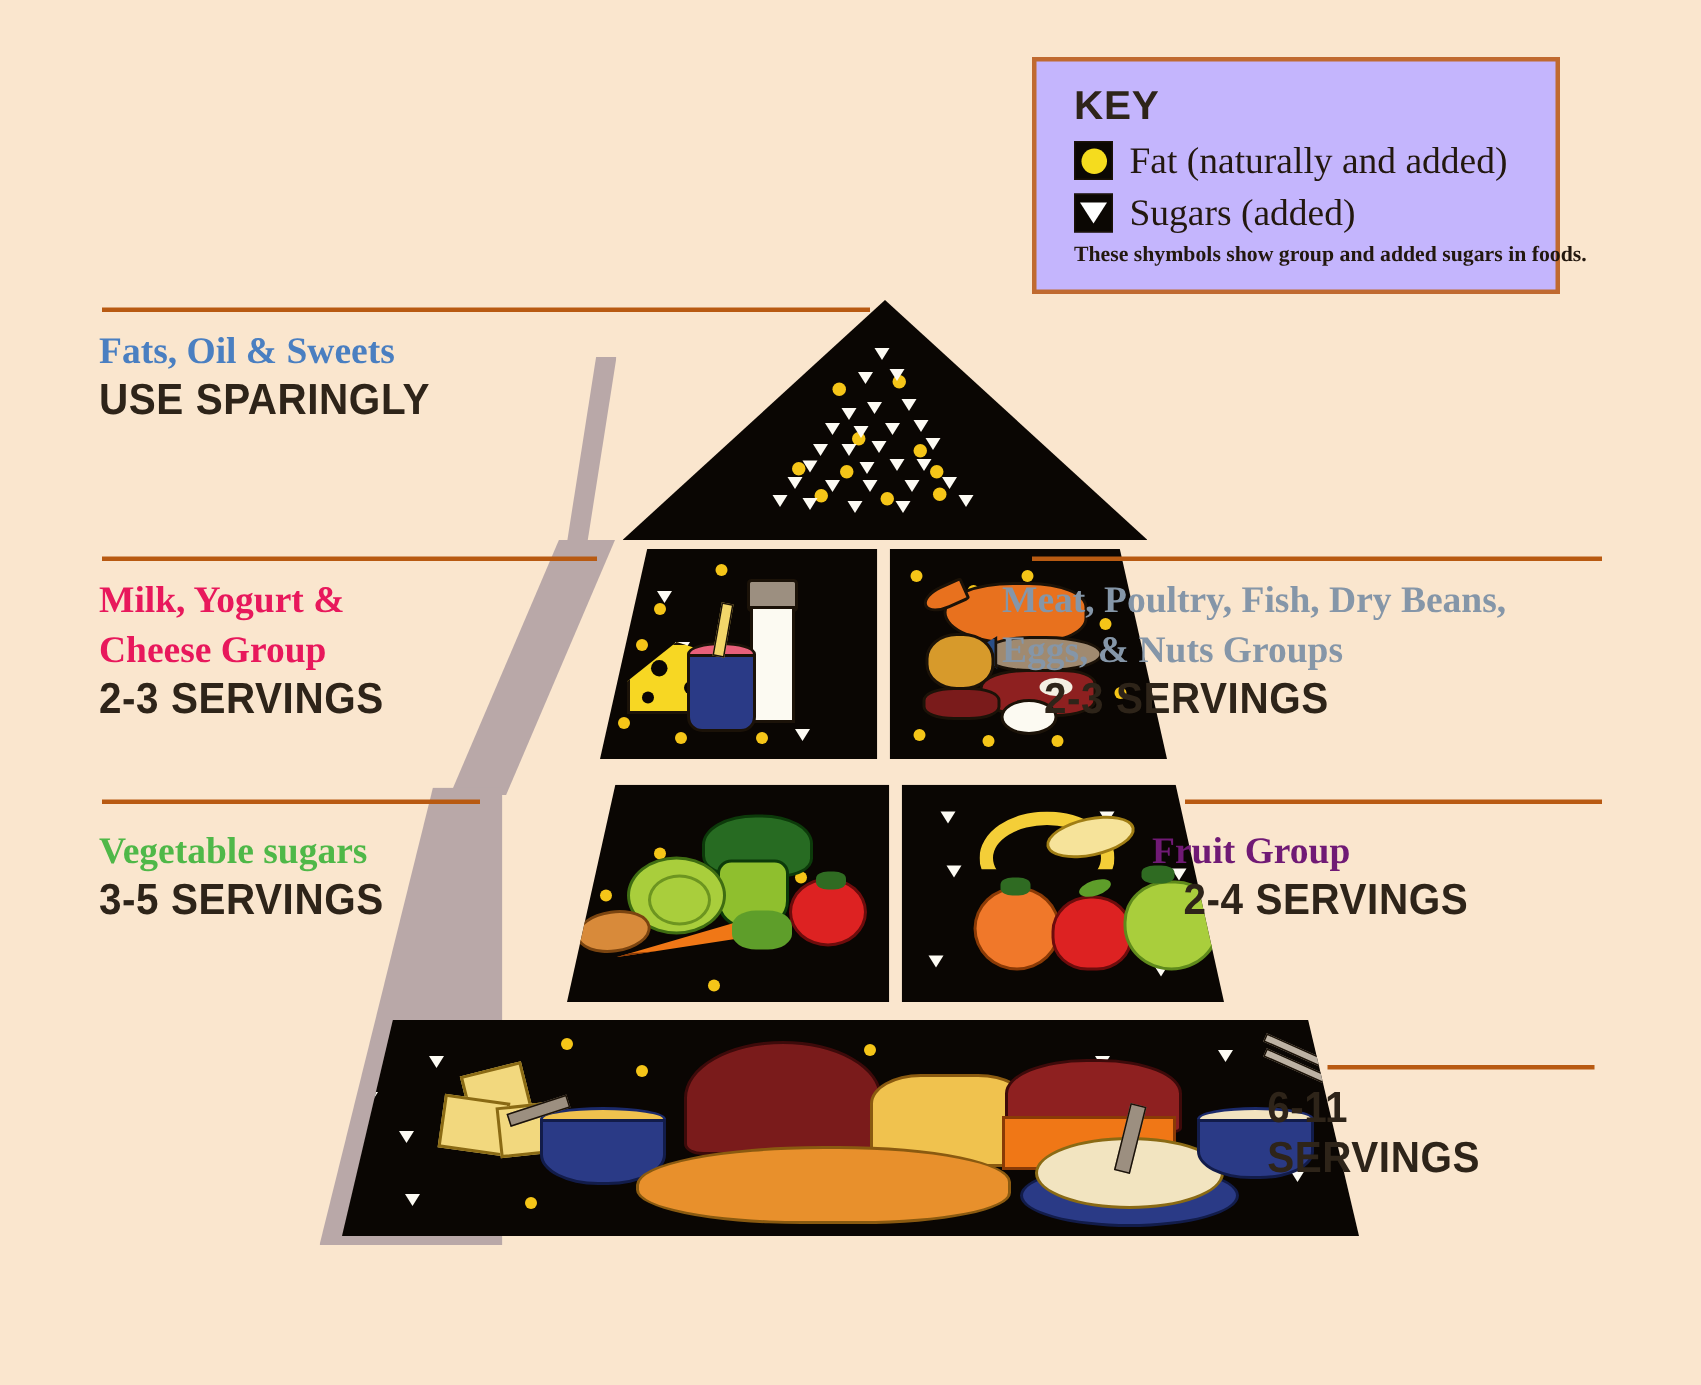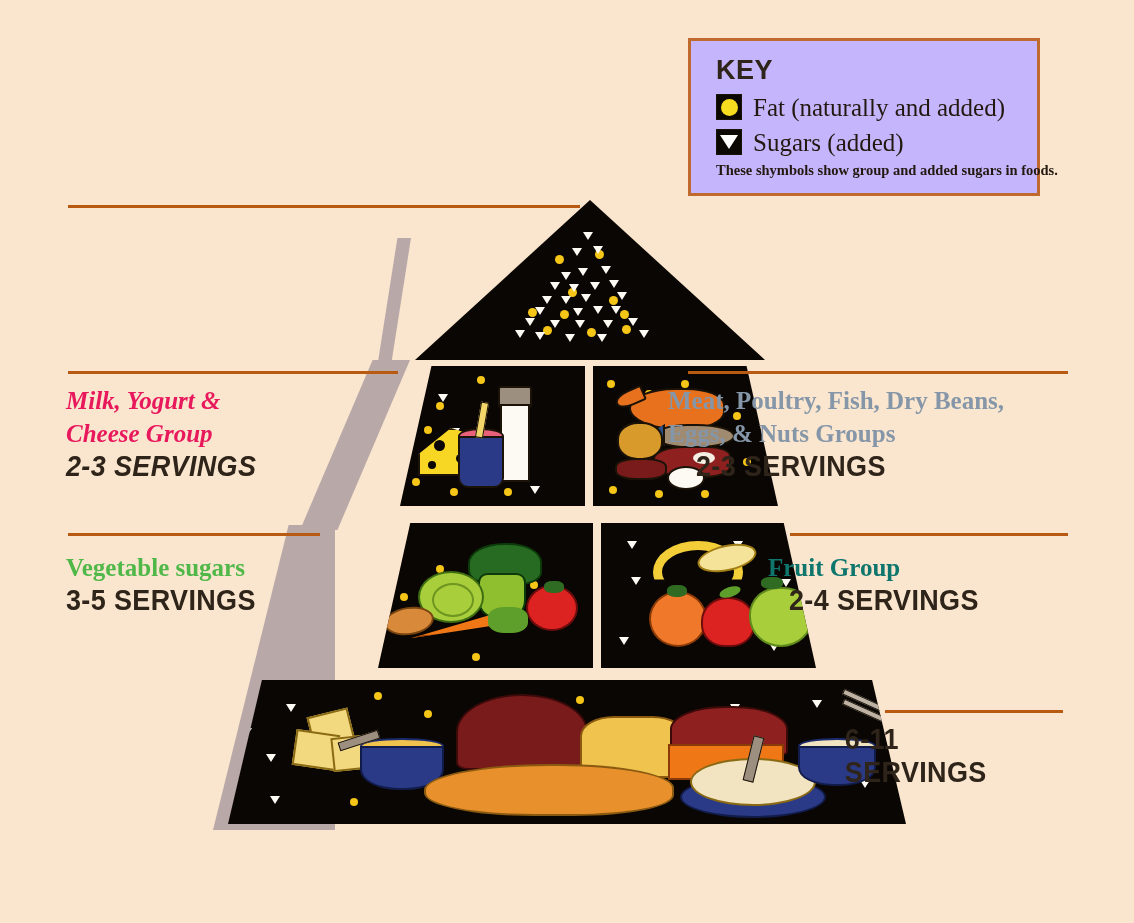--- a/index.html
+++ b/index.html
@@ -63,21 +63,21 @@
     letter-spacing:.4px;white-space:pre-line;
     transform:scaleX(.93);transform-origin:left top;
   }
   .lbl.right .srv{transform-origin:right top;}
   .lbl.right{text-align:left;}
 
   .c-fats{color:#4A7FC1;}
   .c-milk{color:#E8185C;}
   .c-meat{color:#8596A8;}
   .c-veg{color:#4FB848;}
-  .c-fruit{color:#0f766e;}
+  .c-fruit{color:#701a75;}
   .c-bread{color:#F58220;}
 
   
   .pyr{position:absolute;left:0;top:0;width:1134px;height:923px;}
 
   .shadow-band{position:absolute;background:#B9A8A8;}
 
   .tier{position:absolute;overflow:hidden;}
   .tier .blk{position:absolute;inset:0;background:#0A0603;}
 
@@ -315,22 +315,26 @@
     <div class="key-note">These shymbols show group and added sugars in foods.</div>
   </div>
 
   <div class="rule" style="left:68px;top:205px;width:512px;"></div>
   <div class="rule" style="left:68px;top:371px;width:330px;"></div>
   <div class="rule" style="left:688px;top:371px;width:380px;"></div>
   <div class="rule" style="left:68px;top:533px;width:252px;"></div>
   <div class="rule" style="left:790px;top:533px;width:278px;"></div>
   <div class="rule" style="left:885px;top:710px;width:178px;"></div>
 
-
-  <div class="lbl" style="left:66px;top:384px;font-style:italic;">
+  <div class="lbl" style="left:66px;top:218px;">
+    <div class="grp c-fats">Fats, Oil &amp; Sweets</div>
+    <div class="srv">USE SPARINGLY</div>
+  </div>
+
+  <div class="lbl" style="left:66px;top:384px;">
     <div class="grp c-milk">Milk, Yogurt &amp;
 Cheese Group</div>
     <div class="srv">2-3 SERVINGS</div>
   </div>
 
   <div class="lbl right" style="left:668px;top:384px;width:400px;">
     <div class="grp c-meat">Meat, Poultry, Fish, Dry Beans,
 Eggs, &amp; Nuts Groups</div>
     <div class="srv">2-3 SERVINGS</div>
   </div>

